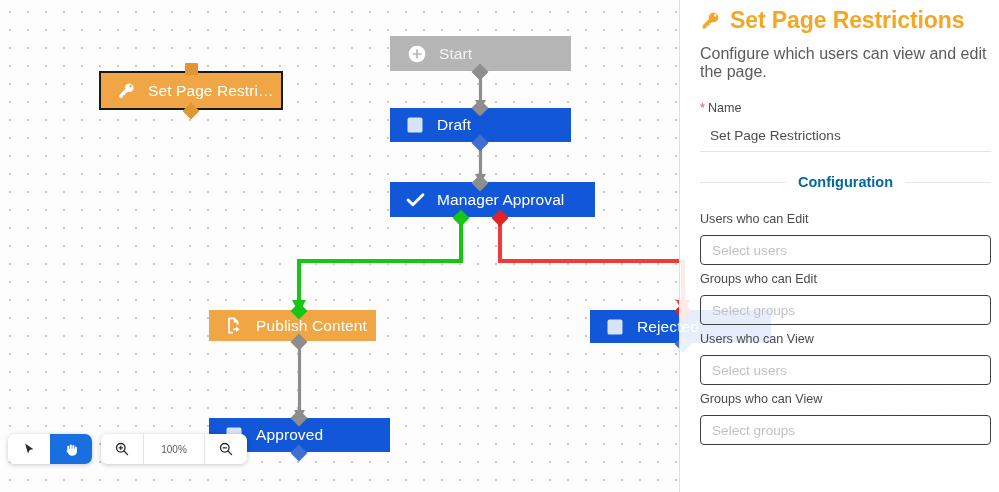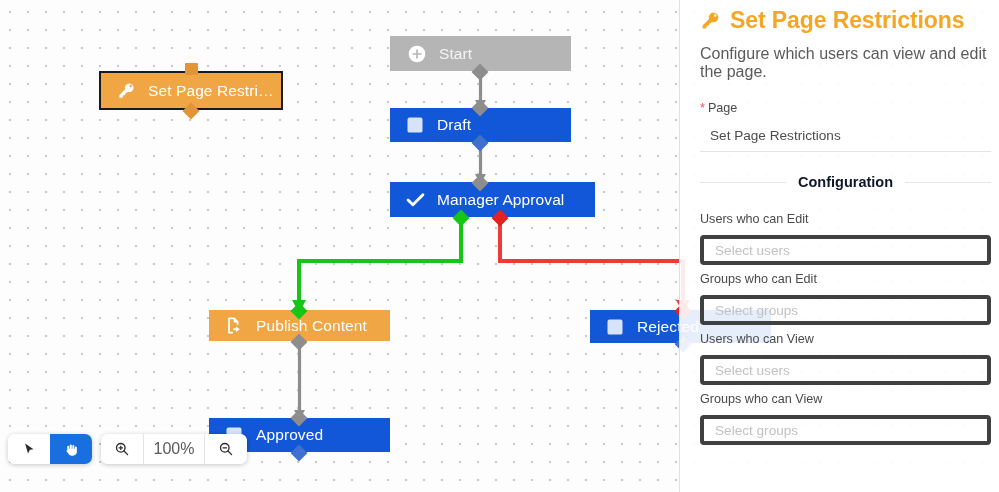--- a/index.html
+++ b/index.html
@@ -96,21 +96,21 @@
   .tool-btn {
     width: 42px;
     display: flex; align-items: center; justify-content: center;
     cursor: pointer;
     background: #ffffff;
   }
   .tool-btn.active { background: #1a6fe0; }
   .zoom-level {
     min-width: 62px;
     display: flex; align-items: center; justify-content: center;
-    font-size: 16px;
+    font-size: 10px;
     color: #5a5a5a;
     border-left: 1px solid #e4e4e4;
     border-right: 1px solid #e4e4e4;
   }
 
   
   #panel {
     position: absolute;
     right: 0; top: 0;
     width: 320px; height: 492px;
@@ -152,37 +152,37 @@
     color: #4d4d4d;
     padding: 4px 0 8px 10px;
     outline: none;
   }
 
   .section-divider {
     display: flex;
     align-items: center;
     gap: 12px;
     margin: 22px 0 22px 0;
-    color: #0f172a;
+    color: #0369a1;
     font-size: 14.5px;
     font-weight: bold;
   }
   .section-divider::before,
   .section-divider::after {
     content: "";
     flex: 1 1 auto;
     height: 1px;
     background: #e6e6e6;
   }
 
   .form-group { margin-bottom: 7px; }
   .box-input {
     width: 100%;
     height: 30px;
-    border: 4px solid #404040;
+    border: 1px solid #404040;
     border-radius: 4px;
     background: transparent;
     font-family: "Liberation Sans", sans-serif;
     font-size: 13.6px;
     color: #4d4d4d;
     padding: 0 11px;
     outline: none;
   }
   .box-input::placeholder { color: #c2c2c2; }
   .underline-input::placeholder { color: #c2c2c2; }
@@ -260,21 +260,21 @@
         <svg width="21" height="21" viewBox="0 0 24 24" fill="none">
           <path d="M3.5 12.5l5.5 5.5L20.5 6.5" stroke="#ffffff" stroke-width="3.3" stroke-linecap="round" stroke-linejoin="round"></path>
         </svg>
       </span>
       <span class="n-label">Manager Approval</span>
     </div>
     <div class="port grey" style="left:480px; top:177px;"></div>
     <div class="port green" style="left:461px; top:212px;"></div>
     <div class="port red" style="left:500px; top:212px;"></div>
 
-    <div class="node orange" style="left:209px; top:310px; width:181px; height:31px;">
+    <div class="node orange" style="left:209px; top:310px; width:167px; height:31px;">
       <span class="n-icon">
         <svg width="19" height="19" viewBox="0 0 24 24" fill="#ffffff">
           <path d="M4 2h8l5 5v4.2h-2.2V8.2H11V4.2H6.2v15.6H10V22H4z"></path>
           <path d="M14 13.3v2.2h-3.6v2.4H14v2.2l4.6-3.4z"></path>
         </svg>
       </span>
       <span class="n-label">Publish Content</span>
     </div>
     <div class="port green" style="left:299px; top:305px;"></div>
     <div class="port grey" style="left:299px; top:336px;"></div>
@@ -341,21 +341,21 @@
         <svg width="21" height="21" viewBox="0 0 24 24" fill="#f5a623">
           <path d="M15.5 3a5.5 5.5 0 0 0-5.2 7.3L3 17.6V21h3.4l1.2-1.2v-1.9h1.9l1.2-1.2v-1.9h1.9l1.1-1.1A5.5 5.5 0 1 0 15.5 3zm1.9 4.8a1.5 1.5 0 1 1 0-3 1.5 1.5 0 0 1 0 3z"></path>
         </svg>
       </span>
       <span>Set Page Restrictions</span>
     </div>
 
     <div class="panel-sub">Configure which users can view and edit the page.</div>
 
     <div class="field-label">
-      <span class="req-star">*</span><span>Page</span>
+      <span class="req-star">*</span><span>Name</span>
     </div>
     <input class="underline-input" value="Set Page Restrictions" style="">
 
     <div class="section-divider">
       <span>Configuration</span>
     </div>
 
     <div class="form-group">
       <div class="field-label">Users who can Edit</div>
       <input class="box-input" placeholder="Select users" style="">

